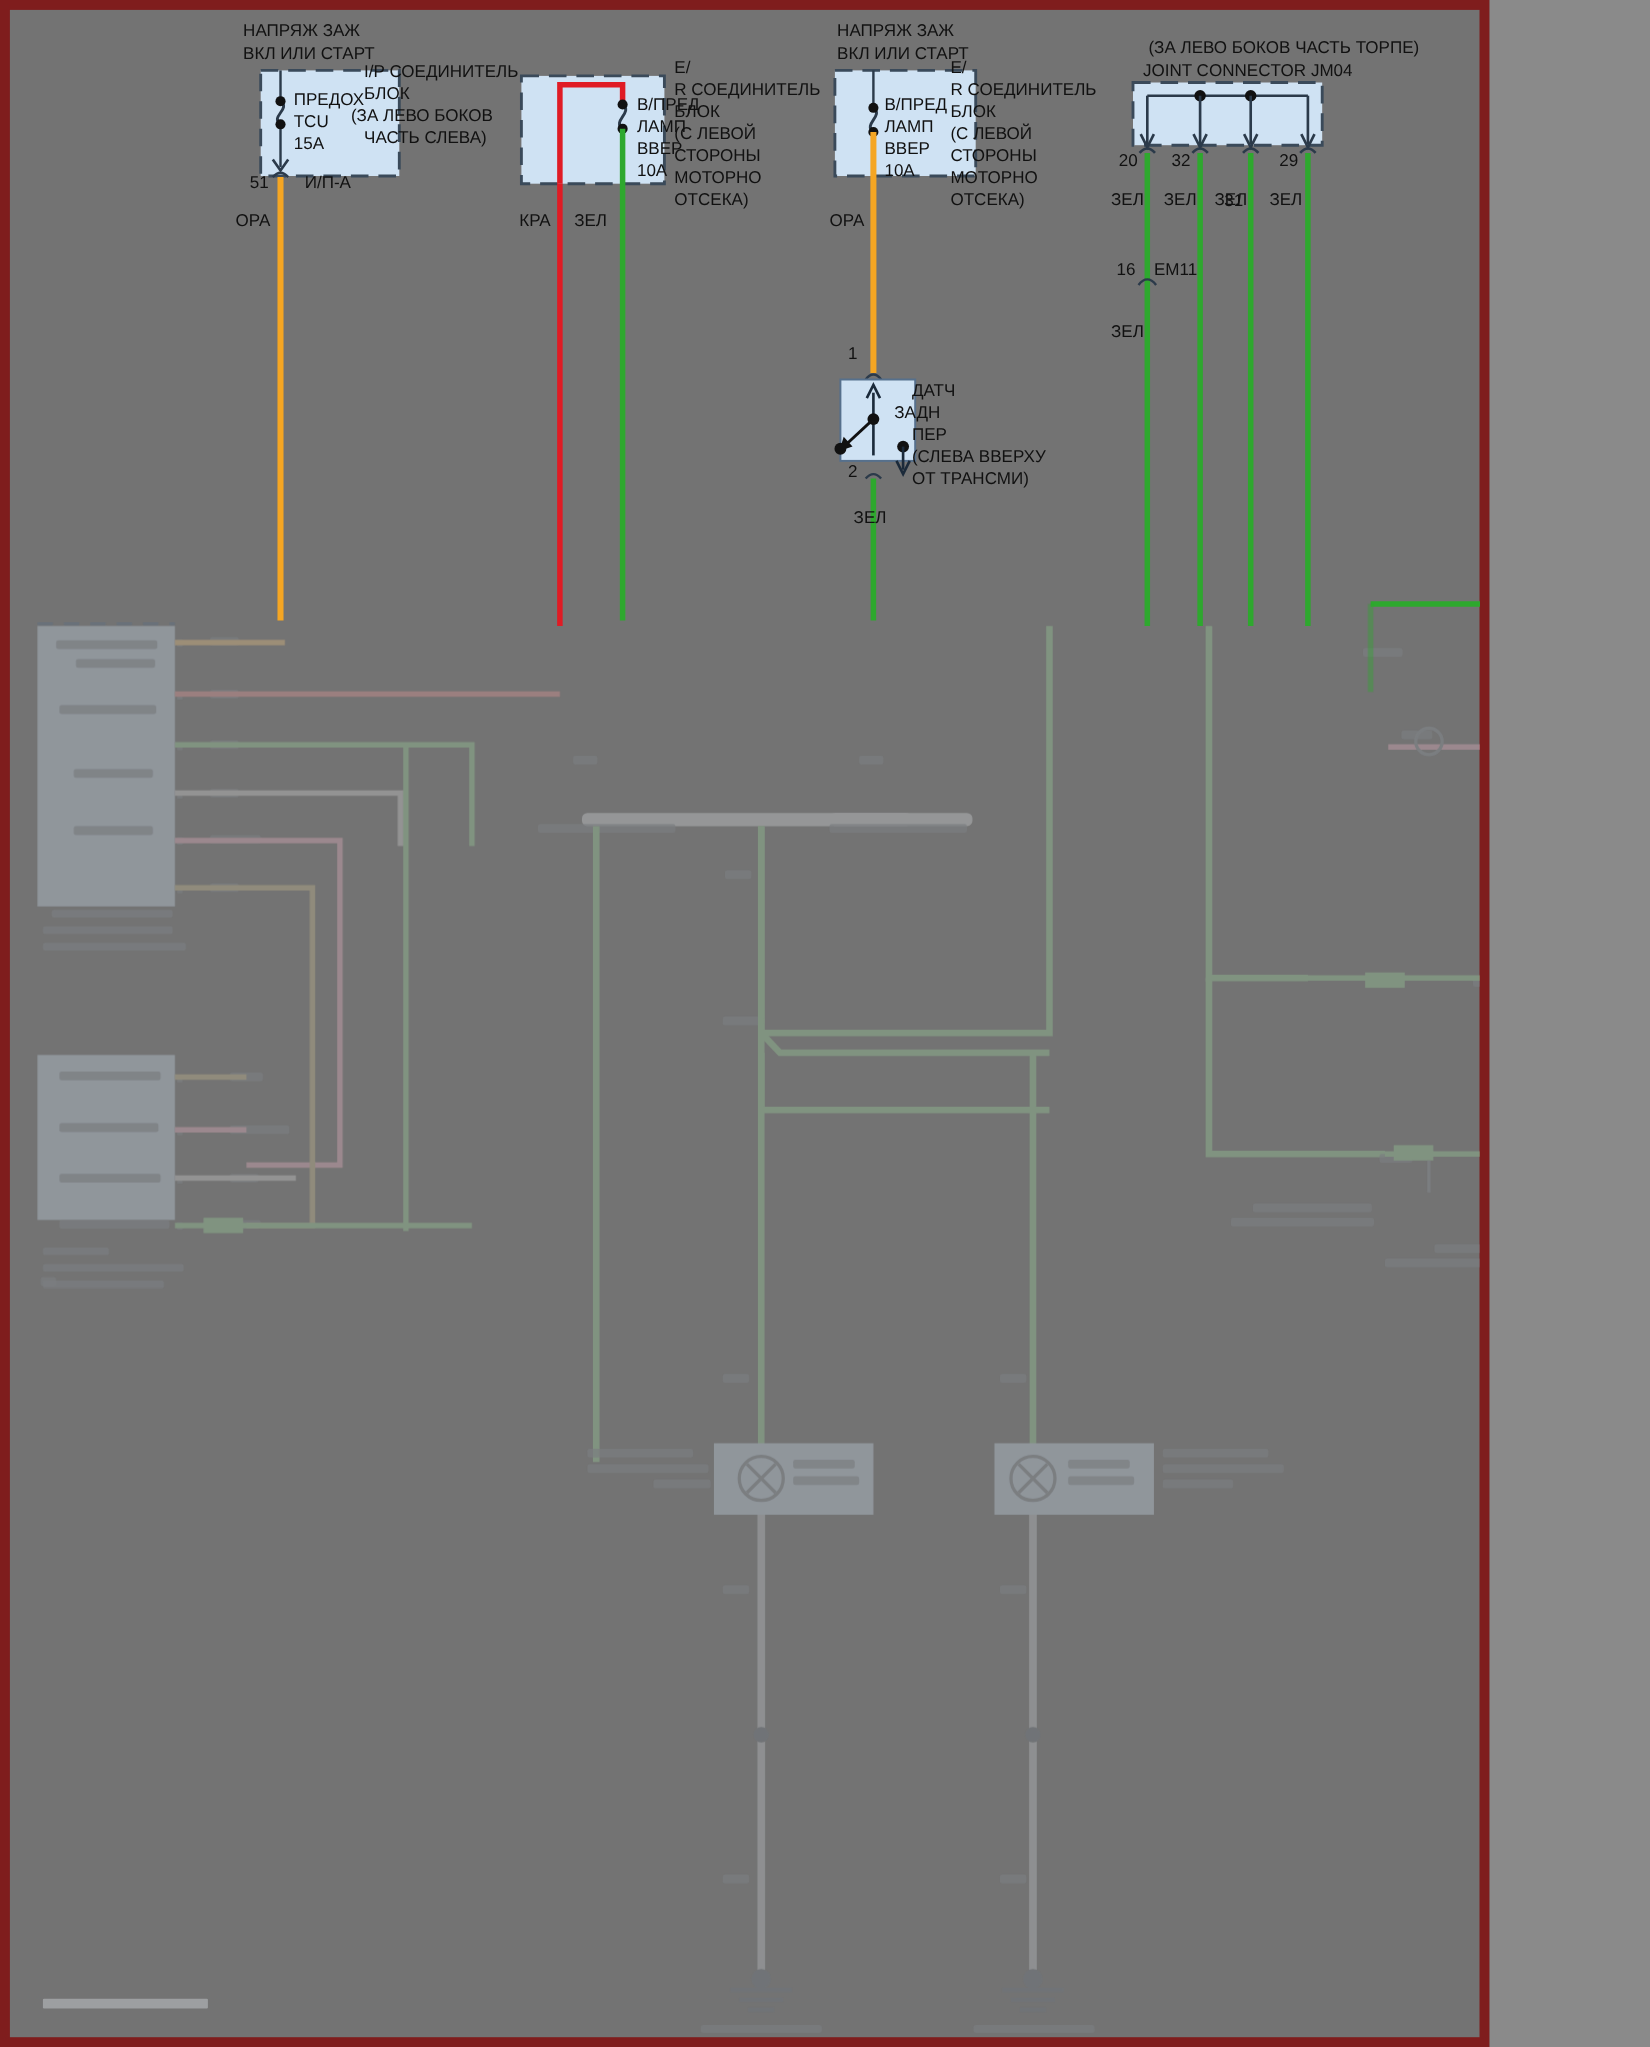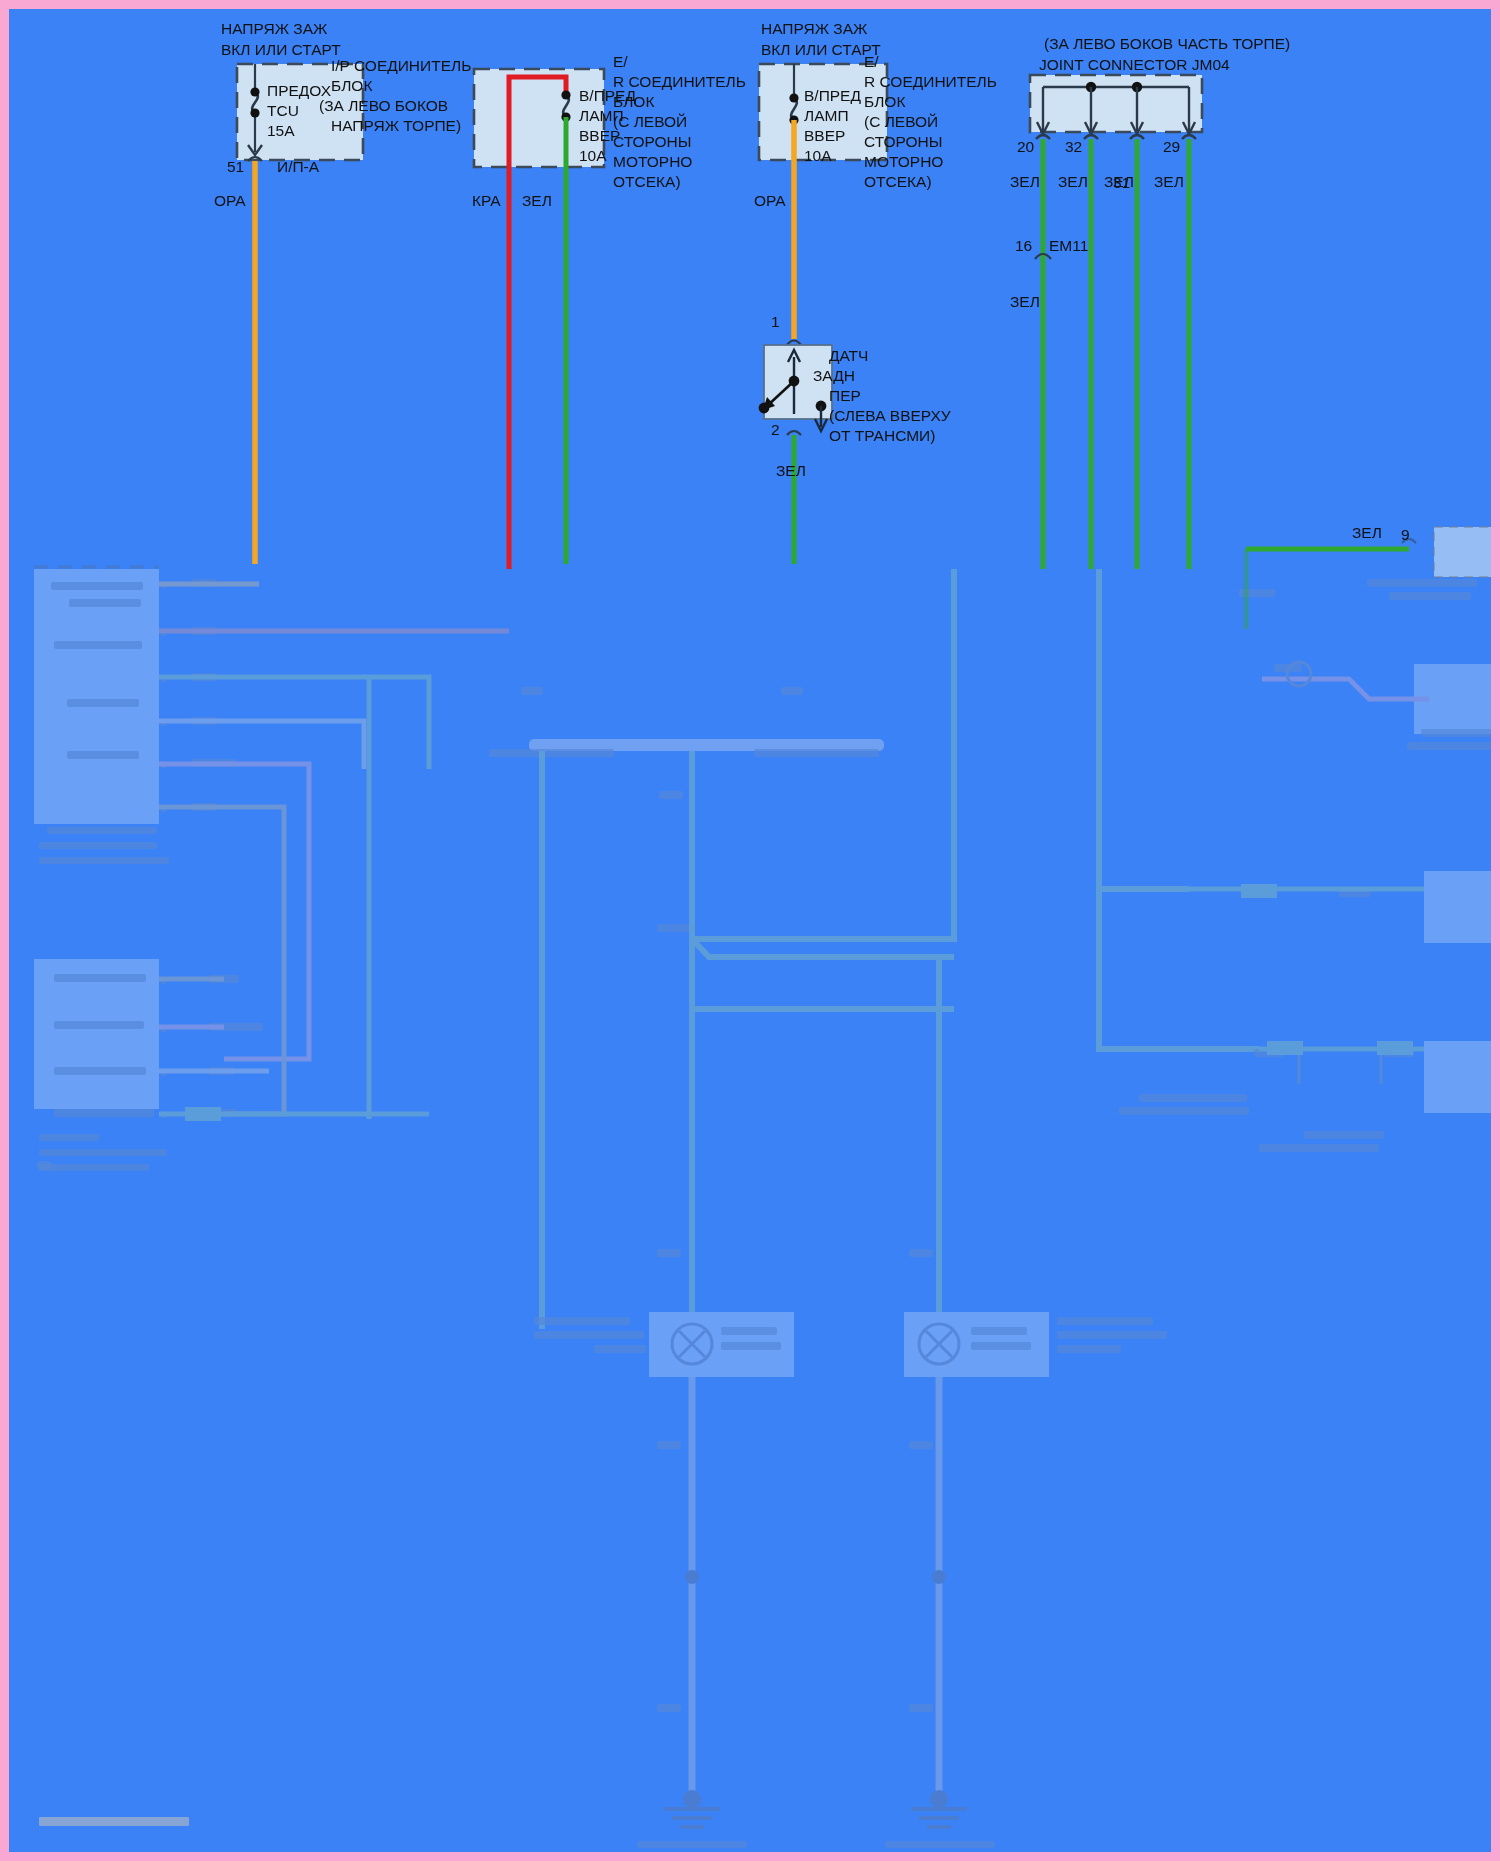--- a/index.html
+++ b/index.html
@@ -1,23 +1,23 @@
 <!DOCTYPE html>
 <html><head>
 <meta charset="utf-8">
 <style>
   html,body{margin:0;padding:0;background:#8a8a8a;}
   body{font-family:"Liberation Sans",sans-serif;}
   #page{
     position:relative;
-    width:1500px;height:1861px;
-    background:#3b82f6;
+    width:1354px;height:1861px;
+    background:#737373;
     overflow:hidden;
     box-sizing:border-box;
-    border:9px solid #f9a8d4;
+    border:9px solid #7f1d1d;
   }
   #canvas{position:absolute;left:0;top:0;width:1500px;height:1861px;}
   .lbl{position:absolute;color:#111;font-size:15.5px;line-height:19px;white-space:pre;letter-spacing:0px;}
   .wm{position:absolute;left:30px;top:1808px;width:150px;height:9px;background:#b9bcc0;opacity:.6;border-radius:1px;}
 </style>
 </head>
 <body>
 
 <div id="page">
 
@@ -273,21 +273,21 @@
     <rect x="1425" y="518" width="62" height="50" fill="none" stroke="#6d7f92" stroke-width="2" stroke-dasharray="9 6" opacity="0.5"></rect>
 
   </svg>
 
   <div class="lbl" style="left:212px;top:10px;">НАПРЯЖ ЗАЖ</div>
   <div class="lbl" style="left:212px;top:31px;">ВКЛ ИЛИ СТАРТ</div>
 
   <div class="lbl" style="left:322px;top:47px;">I/P СОЕДИНИТЕЛЬ</div>
   <div class="lbl" style="left:322px;top:67px;">БЛОК</div>
   <div class="lbl" style="left:310px;top:87px;">(ЗА ЛЕВО БОКОВ</div>
-  <div class="lbl" style="left:322px;top:107px;">НАПРЯЖ ТОРПЕ)</div>
+  <div class="lbl" style="left:322px;top:107px;">ЧАСТЬ СЛЕВА)</div>
 
   <div class="lbl" style="left:258px;top:72px;">ПРЕДОХ</div>
   <div class="lbl" style="left:258px;top:92px;">TCU</div>
   <div class="lbl" style="left:258px;top:112px;">15A</div>
 
   <div class="lbl" style="left:218px;top:148px;">51</div>
   <div class="lbl" style="left:268px;top:148px;">И/П-A</div>
   <div class="lbl" style="left:205px;top:182px;">ОРА</div>
 
   <div class="lbl" style="left:604px;top:43px;">E/</div>

